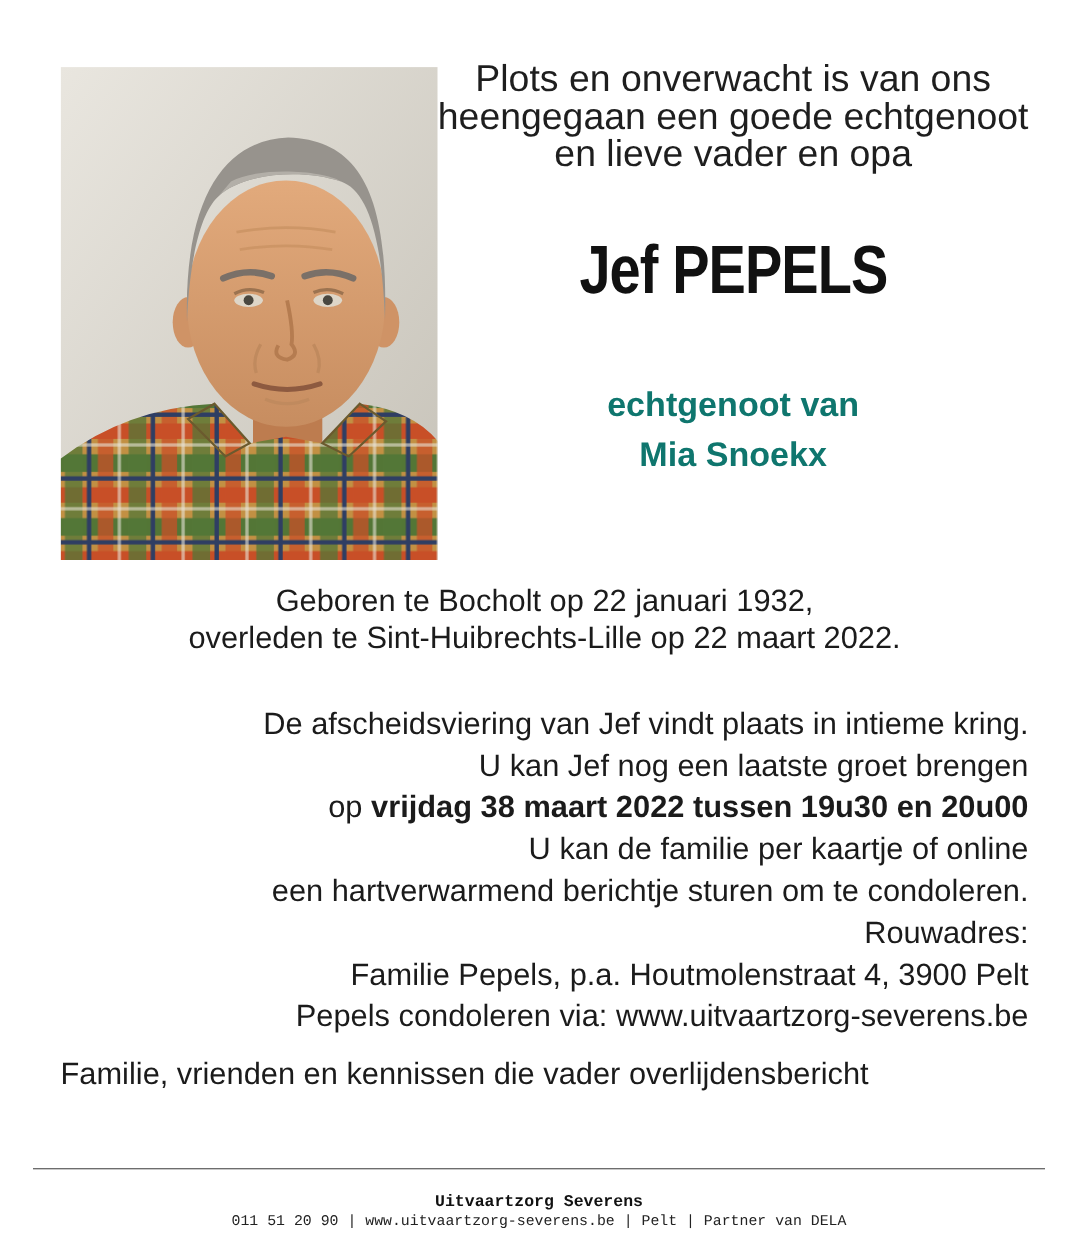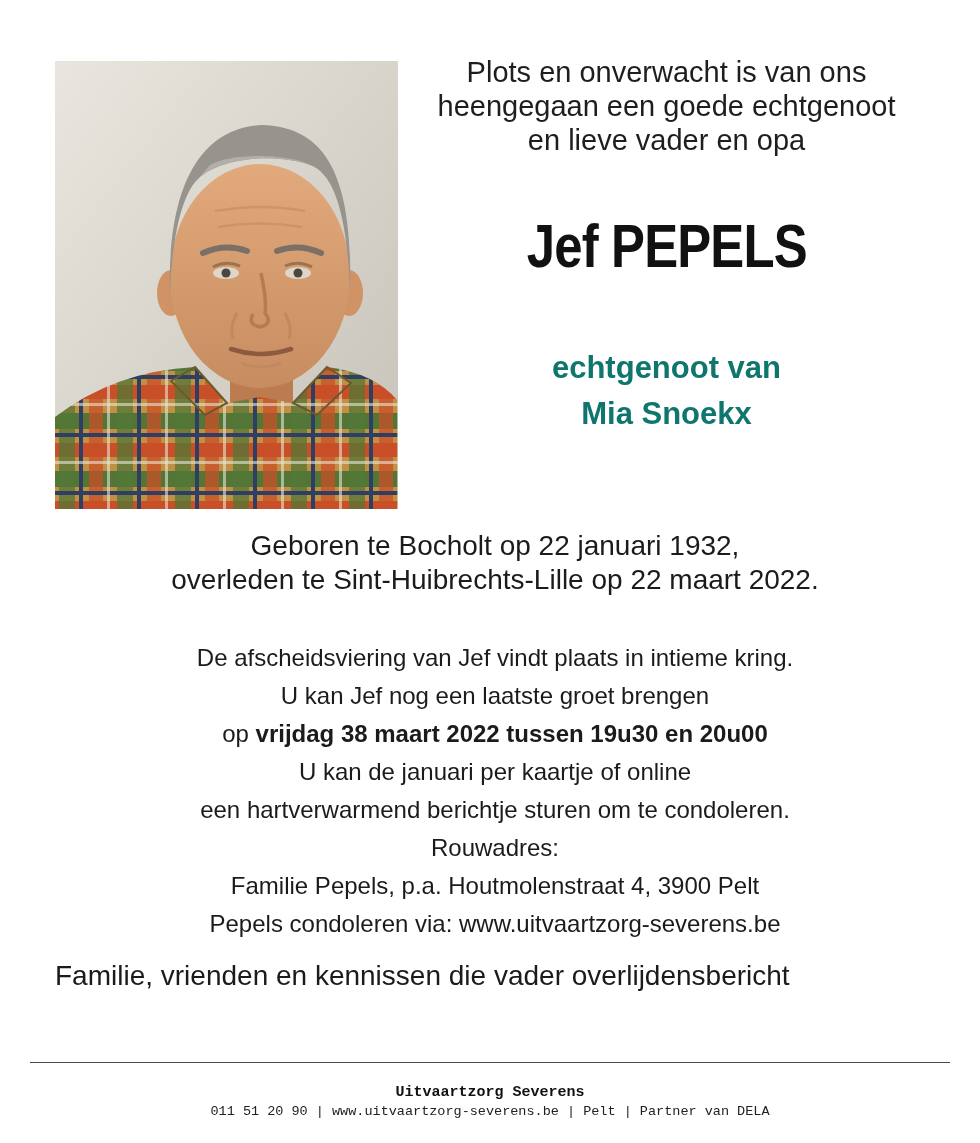--- a/index.html
+++ b/index.html
@@ -21,35 +21,35 @@
     flex: 0 0 343px;
     width: 343px; height: 448px;
     margin-top: 6px;
     overflow: hidden;
   }
   .right-col {
     flex: 1;
     text-align: center;
     padding-top: 0;
   }
-  .intro { font-size: 29px; line-height: 34px; color: #1e1e1e; }
+  .intro { font-size: 34px; line-height: 34px; color: #1e1e1e; }
   .name-wrap { margin-top: 58px; line-height: 62px; }
   .name {
     display: inline-block;
     font-size: 62px;
     font-weight: bold;
     letter-spacing: -1px;
     transform: scaleX(0.82);
     transform-origin: center;
     color: #111;
     white-space: nowrap;
   }
   .spouse { margin-top: 52px; font-size: 31px; font-weight: bold; line-height: 46px; color: #0f766e; }
   .dates { margin-top: 20px; text-align: center; font-size: 28px; line-height: 34px; }
-  .ceremony { margin-top: 42px; text-align: center; font-size: 24px; line-height: 38px; }
+  .ceremony { margin-top: 42px; text-align: right; font-size: 28px; line-height: 38px; }
   .ceremony strong { font-weight: bold; }
   .notice { margin-top: 14px; text-align: left; font-size: 28px; line-height: 37px; }
   .footer {
     position: absolute;
     left: 30px; right: 30px; bottom: 24px;
     border-top: 1px solid #4a4a4a;
     padding-top: 21px;
     text-align: center;
     font-family: Liberation Mono, monospace;
   }
@@ -134,21 +134,21 @@
 
   <div class="dates">
     <span class="line">Geboren te Bocholt op 22 januari 1932,</span>
     <span class="line">overleden te Sint-Huibrechts-Lille op 22 maart 2022.</span>
   </div>
 
   <div class="ceremony">
     <span class="line">De afscheidsviering van Jef vindt plaats in intieme kring.</span>
     <span class="line">U kan Jef nog een laatste groet brengen</span>
     <span class="line"><span>op </span><strong>vrijdag 38 maart 2022 tussen 19u30 en 20u00</strong></span>
-    <span class="line">U kan de januari per kaartje of online</span>
+    <span class="line">U kan de familie per kaartje of online</span>
     <span class="line">een hartverwarmend berichtje sturen om te condoleren.</span>
     <span class="line">Rouwadres:</span>
     <span class="line">Familie Pepels, p.a. Houtmolenstraat 4, 3900 Pelt</span>
     <span class="line">Pepels condoleren via: www.uitvaartzorg-severens.be</span>
   </div>
 
   <div class="notice">
     <span class="line">Familie, vrienden en kennissen die vader overlijdensbericht</span>
   </div>
 

